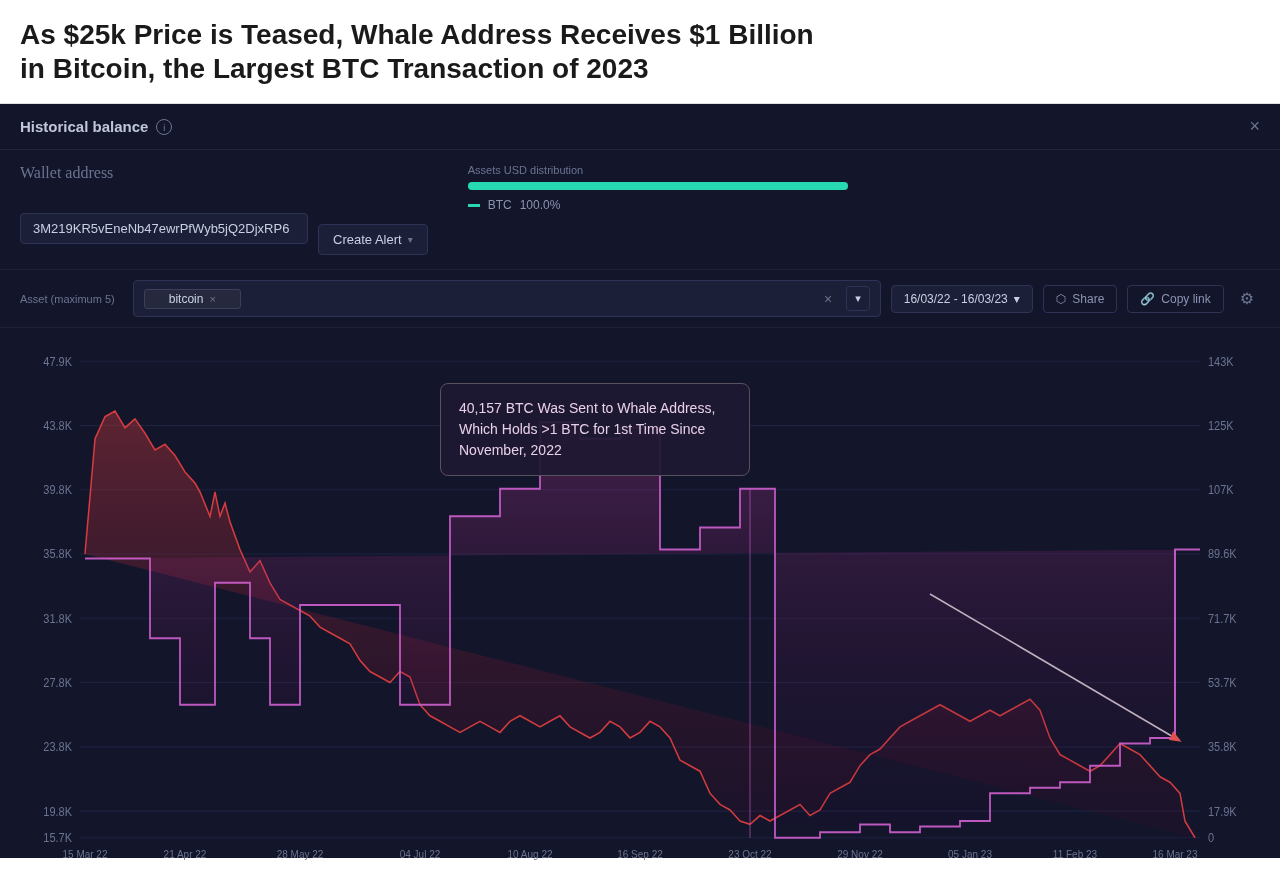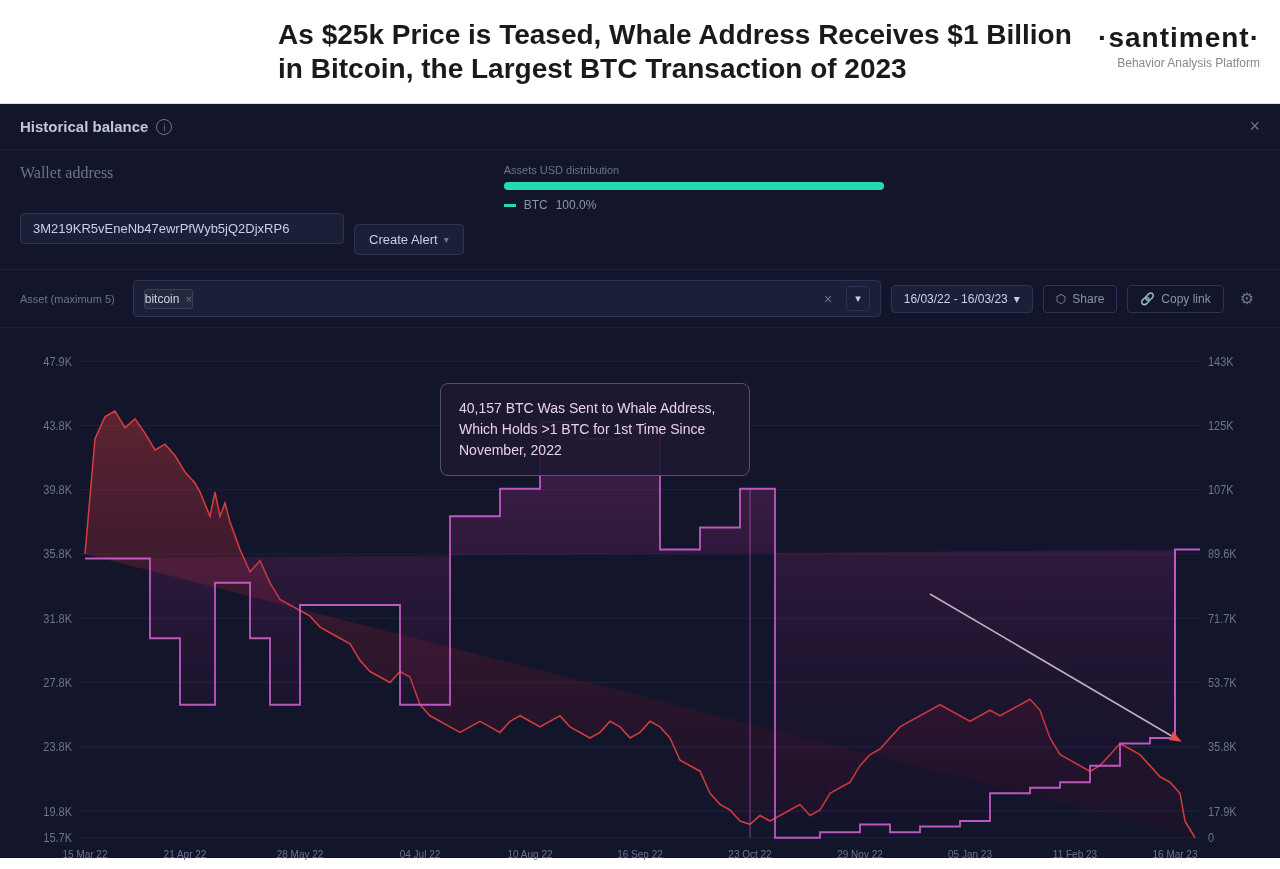--- a/index.html
+++ b/index.html
@@ -9,21 +9,21 @@
       background: #fff;
       font-family: -apple-system, BlinkMacSystemFont, 'Segoe UI', sans-serif;
       overflow: hidden;
     }
 
     
     #header {
       background: #fff;
       padding: 18px 20px 12px 20px;
       display: flex;
-      justify-content: flex-end;
+      justify-content: flex-start;
       align-items: flex-start;
       border-bottom: 1px solid #e0e0e0;
     }
     #header-left { max-width: 820px; }
     #main-title {
       font-size: 28px;
       font-weight: 800;
       color: #1a1a1a;
       line-height: 1.2;
       margin-bottom: 6px;
@@ -106,21 +106,21 @@
     }
     .wallet-section { flex: 0 0 auto; }
     .wallet-section label { font-size: 16px; color: #6a7490; display: block; margin-bottom: 20px; font-family: Liberation Serif, serif; }
     #wallet-address-input {
       background: #1c1f38;
       border: 1px solid #2e3254;
       border-radius: 4px;
       color: #c8d0e4;
       font-size: 13px;
       padding: 7px 12px;
-      width: 324px;
+      width: 288px;
       outline: none;
     }
     #create-alert-btn {
       background: #1c1f38;
       border: 1px solid #2e3254;
       border-radius: 4px;
       color: #c8d0e4;
       font-size: 13px;
       padding: 7px 14px;
       cursor: pointer;
@@ -196,21 +196,21 @@
       align-items: center;
       padding: 5px 10px;
       gap: 8px;
     }
     #bitcoin-tag {
       background: #26293d;
       border: 1px solid #3a3f5c;
       border-radius: 3px;
       font-size: 12px;
       color: #c8d0e4;
-      padding: 2px 0;
+      padding: 2px 24px;
       display: flex;
       align-items: center;
       gap: 6px;
     }
     #bitcoin-tag .tag-x { color: #6a7490; font-size: 11px; cursor: pointer; }
     #clear-input-btn {
       margin-left: auto;
       color: #6a7490;
       font-size: 14px;
       cursor: pointer;
@@ -287,24 +287,20 @@
 
     
     .axis-label { font-size: 11px; fill: #6a7490; }
   </style>
 </head>
 <body>
 
 <div id="header">
   <div id="header-left">
     <div id="main-title">As $25k Price is Teased, Whale Address Receives $1 Billion in Bitcoin, the Largest BTC Transaction of 2023</div>
-  </div>
-  <div id="santiment-logo">
-    <div id="santiment-name">·santiment·</div>
-    <div id="santiment-tagline">Behavior Analysis Platform</div>
   </div>
 </div>
 
 <div id="dashboard">
 
   <div id="panel-header">
     <div id="panel-title-row">
       <span id="panel-title">Historical balance</span>
       <div id="info-icon">ℹ</div>
     </div>

